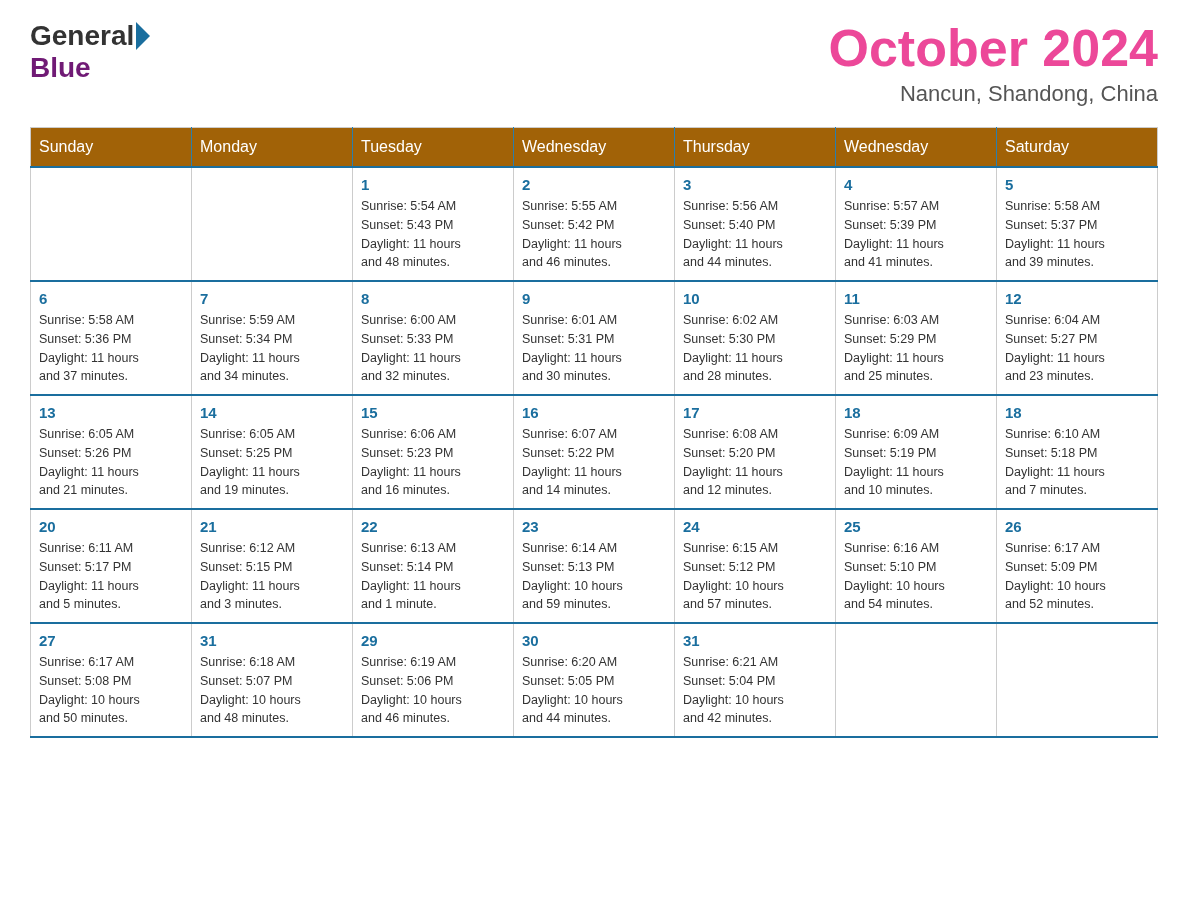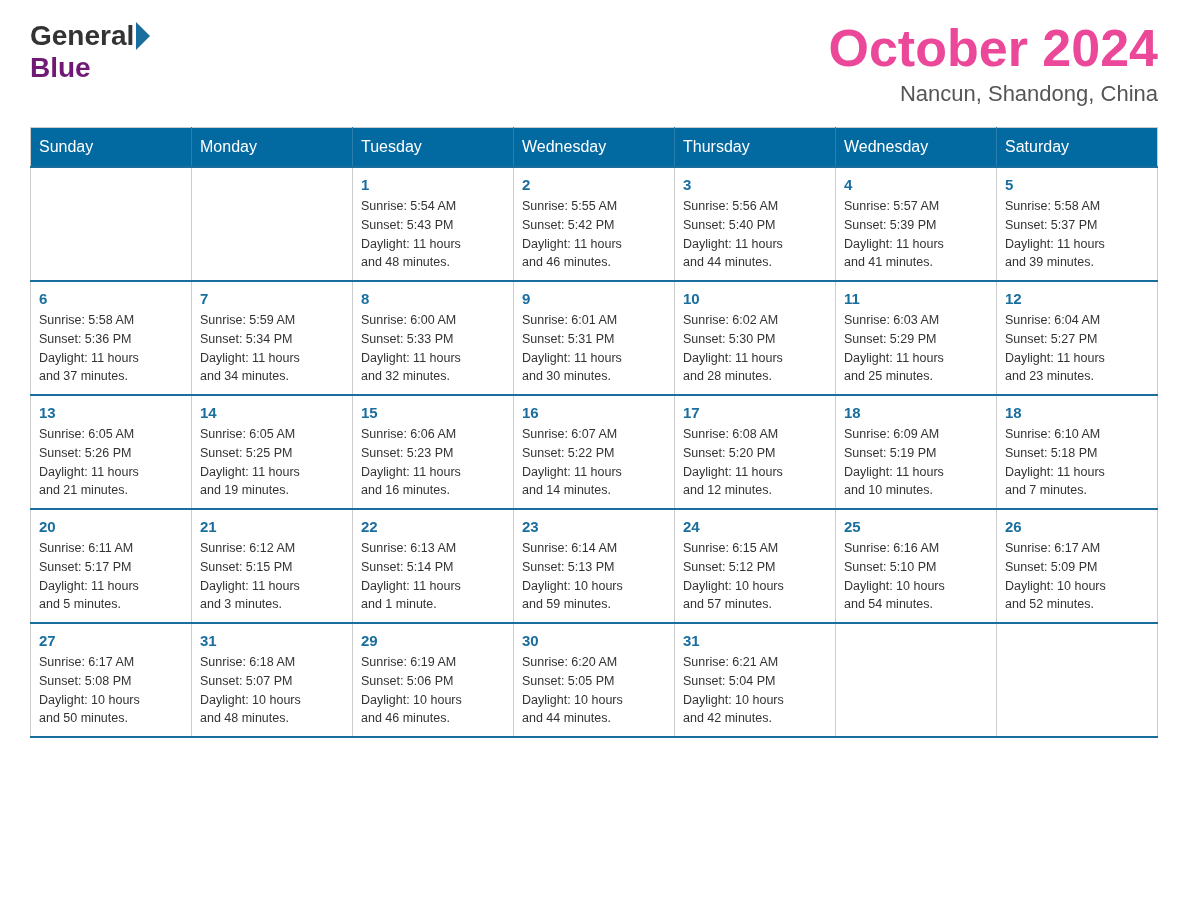--- a/index.html
+++ b/index.html
@@ -56,21 +56,21 @@
       font-size: 22px;
       color: #555;
       margin-top: 4px;
     }
     .calendar {
       width: 100%;
       border-collapse: collapse;
       border: 1px solid #ccc;
     }
     .calendar th {
-      background-color: #0369a1;
+      background-color: #a16207;
       color: #fff;
       padding: 10px 8px;
       text-align: left;
       font-size: 16px;
       font-weight: normal;
       border-right: 1px solid #2a7eae;
     }
     .calendar th:last-child {
       border-right: none;
     }

